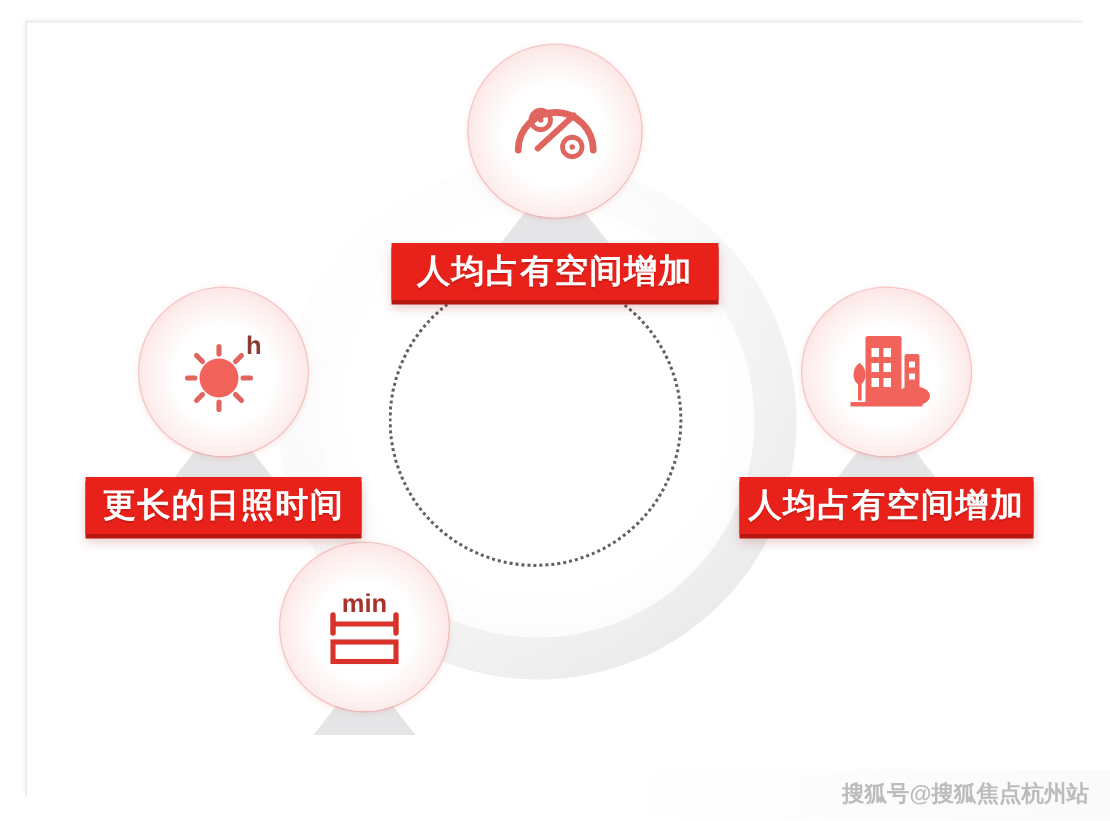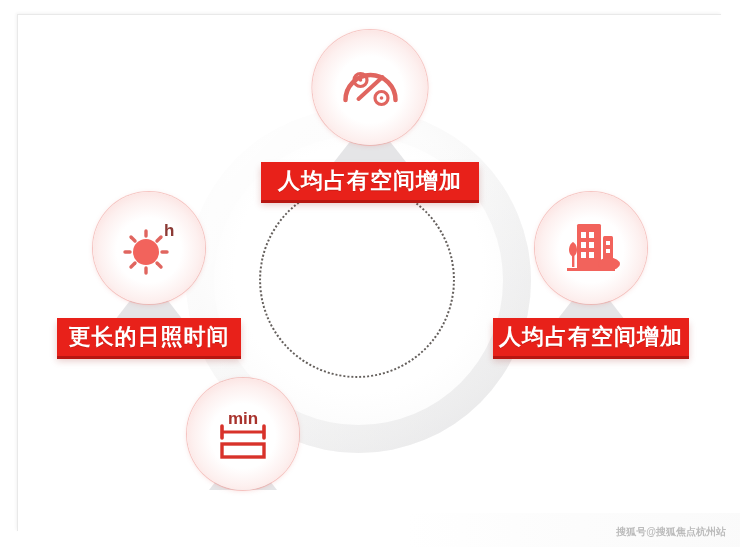--- a/index.html
+++ b/index.html
@@ -83,35 +83,35 @@
   #node-left .bubble{top:0;width:112px;height:112px;}
   #node-left .pedestal{top:84px;border-width:0 34px 44px 34px;border-bottom-color:#e2e2e4;opacity:.9;}
   #node-left .label-box{top:126px;width:184px;height:38px;font-size:22px;}
 
   #node-right{left:487px;top:192px;width:208px;height:145px;}
   #node-right .bubble{top:0;width:112px;height:112px;}
   #node-right .pedestal{top:84px;border-width:0 34px 44px 34px;border-bottom-color:#e2e2e4;opacity:.9;}
   #node-right .label-box{top:126px;width:196px;height:38px;font-size:22px;}
 
   #node-bl{left:135px;top:362px;width:215px;height:145px;}
-  #node-bl .bubble{top:16px;width:112px;height:112px;}
+  #node-bl .bubble{top:0;width:112px;height:112px;}
   #node-bl .pedestal{top:84px;border-width:0 34px 44px 34px;border-bottom-color:#e2e2e4;opacity:.9;}
   #node-bl .label-box{top:126px;width:200px;height:38px;font-size:22px;}
 
   #node-br{left:400px;top:362px;width:210px;height:145px;}
   #node-br .bubble{top:0;width:112px;height:112px;}
   #node-br .pedestal{top:84px;border-width:0 34px 44px 34px;border-bottom-color:#e2e2e4;opacity:.9;}
   #node-br .label-box{top:126px;width:186px;height:38px;font-size:22px;}
 
   .icon-wrap{position:relative;width:68px;height:68px;}
 
   
   .watermark{
     position:absolute;right:14px;bottom:8px;
-    color:#b9b9b9;font-size:10px;letter-spacing:0;white-space:nowrap;
+    color:#b9b9b9;font-size:15px;letter-spacing:0;white-space:nowrap;
     font-weight:bold;opacity:.95;margin-left:44px;
   }
   .wm-strip{
     position:absolute;right:0;bottom:0;width:742px;height:34px;
     background:linear-gradient(90deg, rgba(255,255,255,0) 55%, rgba(252,252,252,.9) 75%, rgba(250,250,250,.95) 100%);
   }
 </style>
 </head>
 <body>
 

